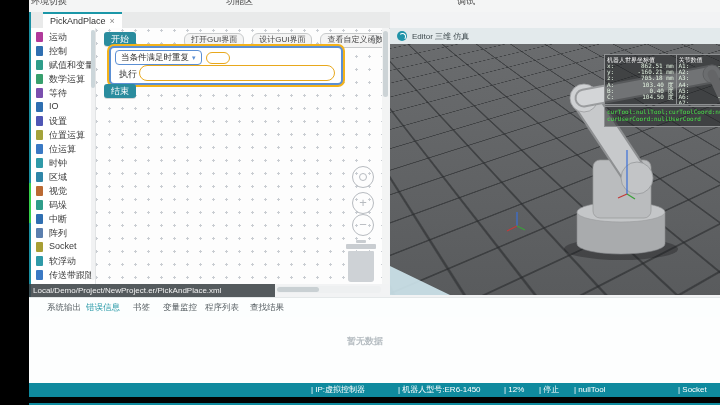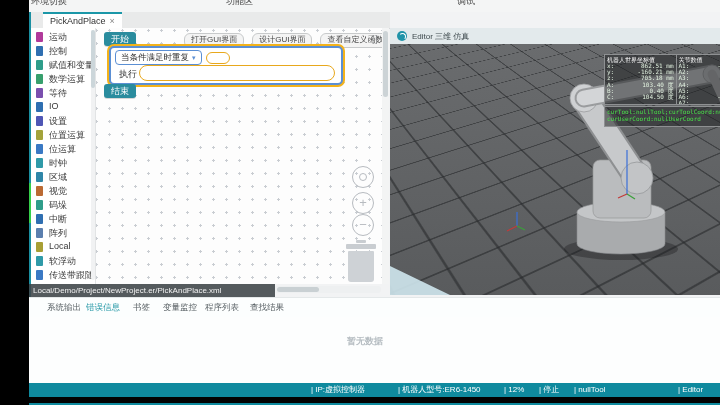--- a/index.html
+++ b/index.html
@@ -184,21 +184,21 @@
     <div class="side-item" style="top:184px">
         <span class="side-chip" style="background: rgb(47, 111, 177);"></span>
         <span class="side-label">中断</span>
       </div>
     <div class="side-item" style="top:198px">
         <span class="side-chip" style="background: rgb(91, 127, 174);"></span>
         <span class="side-label">阵列</span>
       </div>
     <div class="side-item" style="top:212px">
         <span class="side-chip" style="background: rgb(168, 159, 53);"></span>
-        <span class="side-label">Local</span>
+        <span class="side-label">Socket</span>
       </div>
     <div class="side-item" style="top:226px">
         <span class="side-chip" style="background: rgb(47, 154, 168);"></span>
         <span class="side-label">软浮动</span>
       </div>
     <div class="side-item" style="top:240px">
         <span class="side-chip" style="background: rgb(58, 121, 196);"></span>
         <span class="side-label">传送带跟随</span>
       </div>
     <div class="side-item" style="top:254px">
@@ -360,18 +360,18 @@
   <div id="bpanel" class="abs">
     <div id="empty-text">暂无数据</div>
   </div>
 
   <div id="statusbar" class="abs" style="background: rgb(15, 138, 158);">
     <span class="st" style="left:250px">| IP:虚拟控制器</span>
     <span class="st" style="left:337px">| 机器人型号:ER6-1450</span>
     <span class="st" style="left:443px">| 12%</span>
     <span class="st" style="left:478px">| 停止</span>
     <span class="st" style="left:513px">| nullTool</span>
-    <span class="st" style="left:617px">| Editor</span>
+    <span class="st" style="left:617px">| Socket</span>
   </div>
   <div id="blackstrip" class="abs"></div>
   <div id="tealsliver" class="abs"></div>
 
 </div>
 
 </body></html>

